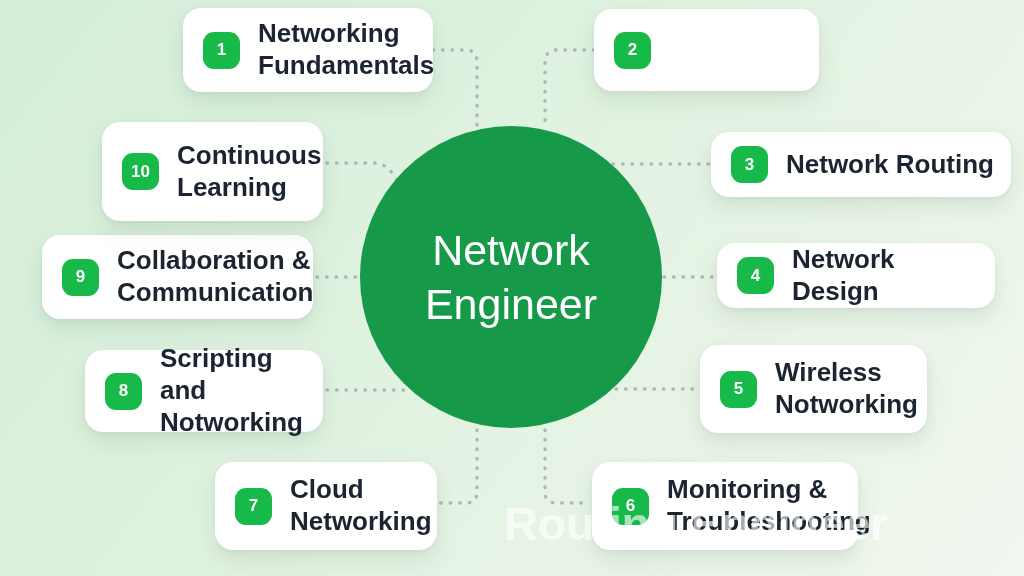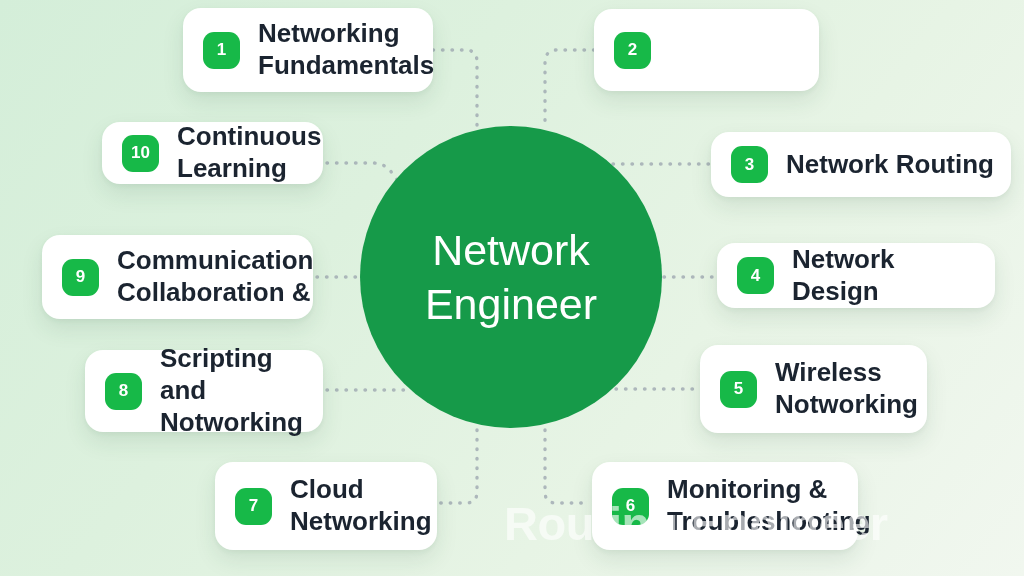--- a/index.html
+++ b/index.html
@@ -37,21 +37,21 @@
   
   .c1{left:183px;top:8px;width:250px;height:84px;}
   .c2{left:594px;top:9px;width:225px;height:82px;}
   .c3{left:711px;top:132px;width:300px;height:65px;}
   .c4{left:717px;top:243px;width:278px;height:65px;}
   .c5{left:700px;top:345px;width:227px;height:88px;}
   .c6{left:592px;top:462px;width:266px;height:88px;}
   .c7{left:215px;top:462px;width:222px;height:88px;}
   .c8{left:85px;top:350px;width:238px;height:82px;}
   .c9{left:42px;top:235px;width:271px;height:84px;}
-  .c10{left:102px;top:122px;width:221px;height:62px;}
+  .c10{left:102px;top:122px;width:221px;height:99px;}
   .watermark{
     position:absolute;left:504px;top:496px;z-index:5;
     font-weight:700;font-size:47px;letter-spacing:-0.5px;white-space:nowrap;
     color:rgba(255,255,255,0.62);pointer-events:none;
   }
 </style>
 </head>
 <body>
 
 <div class="stage">
@@ -130,22 +130,22 @@
     <span class="badge">8</span>
     <div class="label">
       <span>Scripting and</span>
       <span>Notworking</span>
     </div>
   </div>
 
   <div class="card c9">
     <span class="badge">9</span>
     <div class="label">
+      <span>Collaboration &amp;</span>
       <span>Communication</span>
-      <span>Collaboration &amp;</span>
     </div>
   </div>
 
   <div class="card c10">
     <span class="badge">10</span>
     <div class="label">
       <span>Continuous</span>
       <span>Learning</span>
     </div>
   </div>

